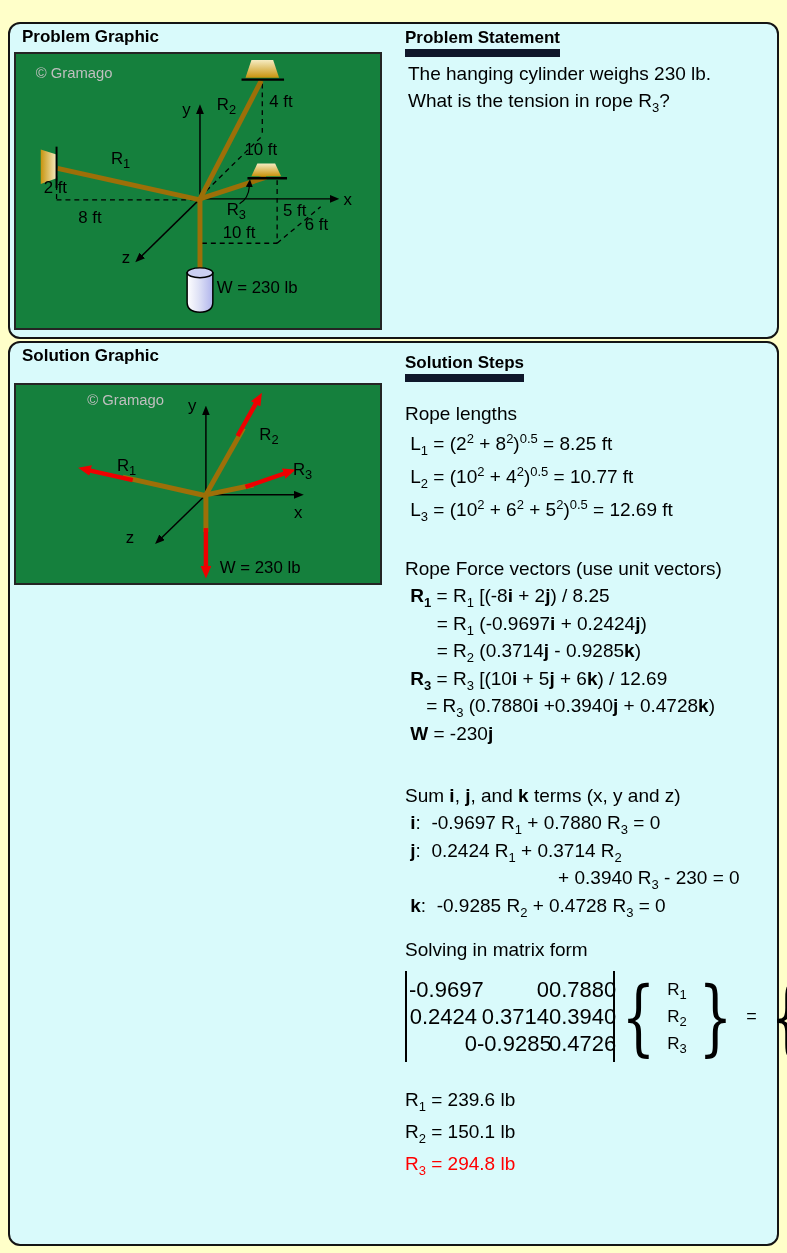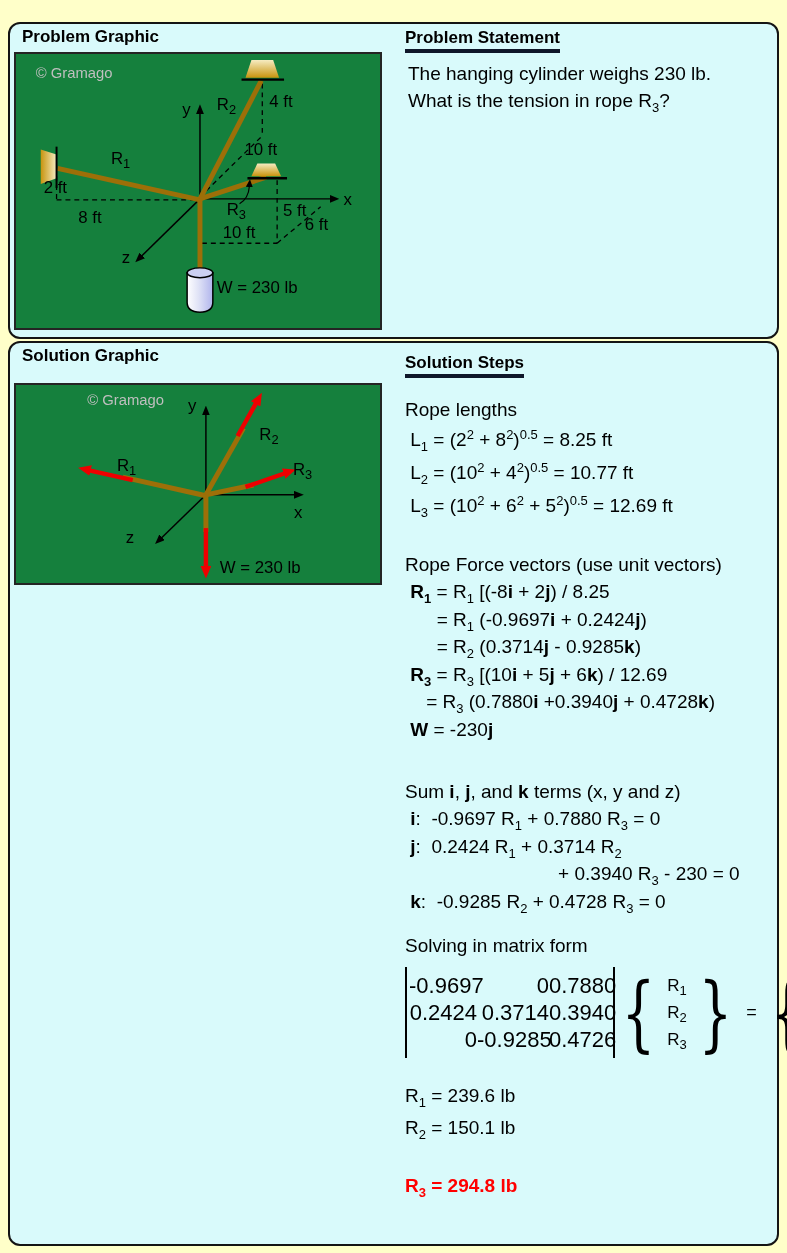--- a/index.html
+++ b/index.html
@@ -11,21 +11,21 @@
   .panel{
     position:absolute;left:8px;width:767px;
     background:#d9fafb;border:2px solid #141414;border-radius:12px;
   }
   #panel-top{top:22px;height:313px;}
   #panel-bottom{top:341px;height:901px;}
   .panel-title{
     position:absolute;left:12px;top:3px;
     font-size:17px;font-weight:bold;white-space:nowrap;
   }
-  .underlined{border-bottom:4px solid #0f172a;padding-bottom:1px;display:inline-block;}
+  .underlined{border-bottom:8px solid #0f172a;padding-bottom:1px;display:inline-block;}
   .gbox{position:absolute;background:#15803d;border:2px solid #242424;}
   #problem-box{left:4px;top:28px;width:364px;height:274px;}
   #solution-box{left:4px;top:40px;width:364px;height:198px;}
   .right-title{position:absolute;left:395px;top:4px;font-size:17px;font-weight:bold;}
   .stmt{position:absolute;left:398px;top:36px;font-size:19px;line-height:27px;white-space:nowrap;}
   .steps{position:absolute;left:395px;top:8px;width:380px;font-size:19px;}
   .steps .sec-head{line-height:26px;white-space:pre-wrap;}
   .steps .line{line-height:27.5px;white-space:pre-wrap;}
   .steps .tall .line{line-height:33px;}
   .mt1{margin-top:30px;} .mt2{margin-top:36px;} .mt3{margin-top:18px;}
@@ -38,21 +38,21 @@
   .sqbr.r{border-left:none;margin-left:2px;}
   .mgrid{display:grid;grid-template-columns:68px 72px 62px;padding:5px 0;
          font-size:22px;line-height:27px;text-align:right;}
   .vcol{display:flex;flex-direction:column;justify-content:center;
         font-size:17px;line-height:27px;text-align:center;min-width:30px;}
   .brace{font-family:"DejaVu Serif",serif;font-size:74px;font-weight:400;line-height:1;
          transform:scaleX(.72) scaleY(1.12);transform-origin:center;}
   .eqsign{margin:0 7px;font-size:18px;}
   .results{margin-top:22px;}
   .result-line{font-size:19px;line-height:32px;}
-  .answer{margin-top:26px;font-weight:bold;}
+  .answer{}
   
   .wm{font-size:15px;fill:#bfbfbf;}
   .svglbl{font-size:17px;fill:#000;}
   .sub{font-size:13px;}
   .dash path{stroke:#000;stroke-width:1.3;fill:none;stroke-dasharray:5 4;}
   .axis line{stroke:#000;stroke-width:1.5;}
   .rope line{stroke:#9d6f08;stroke-width:5;}
   .redarrow line{stroke:#ee0000;stroke-width:4.5;}
 </style>
 </head>

